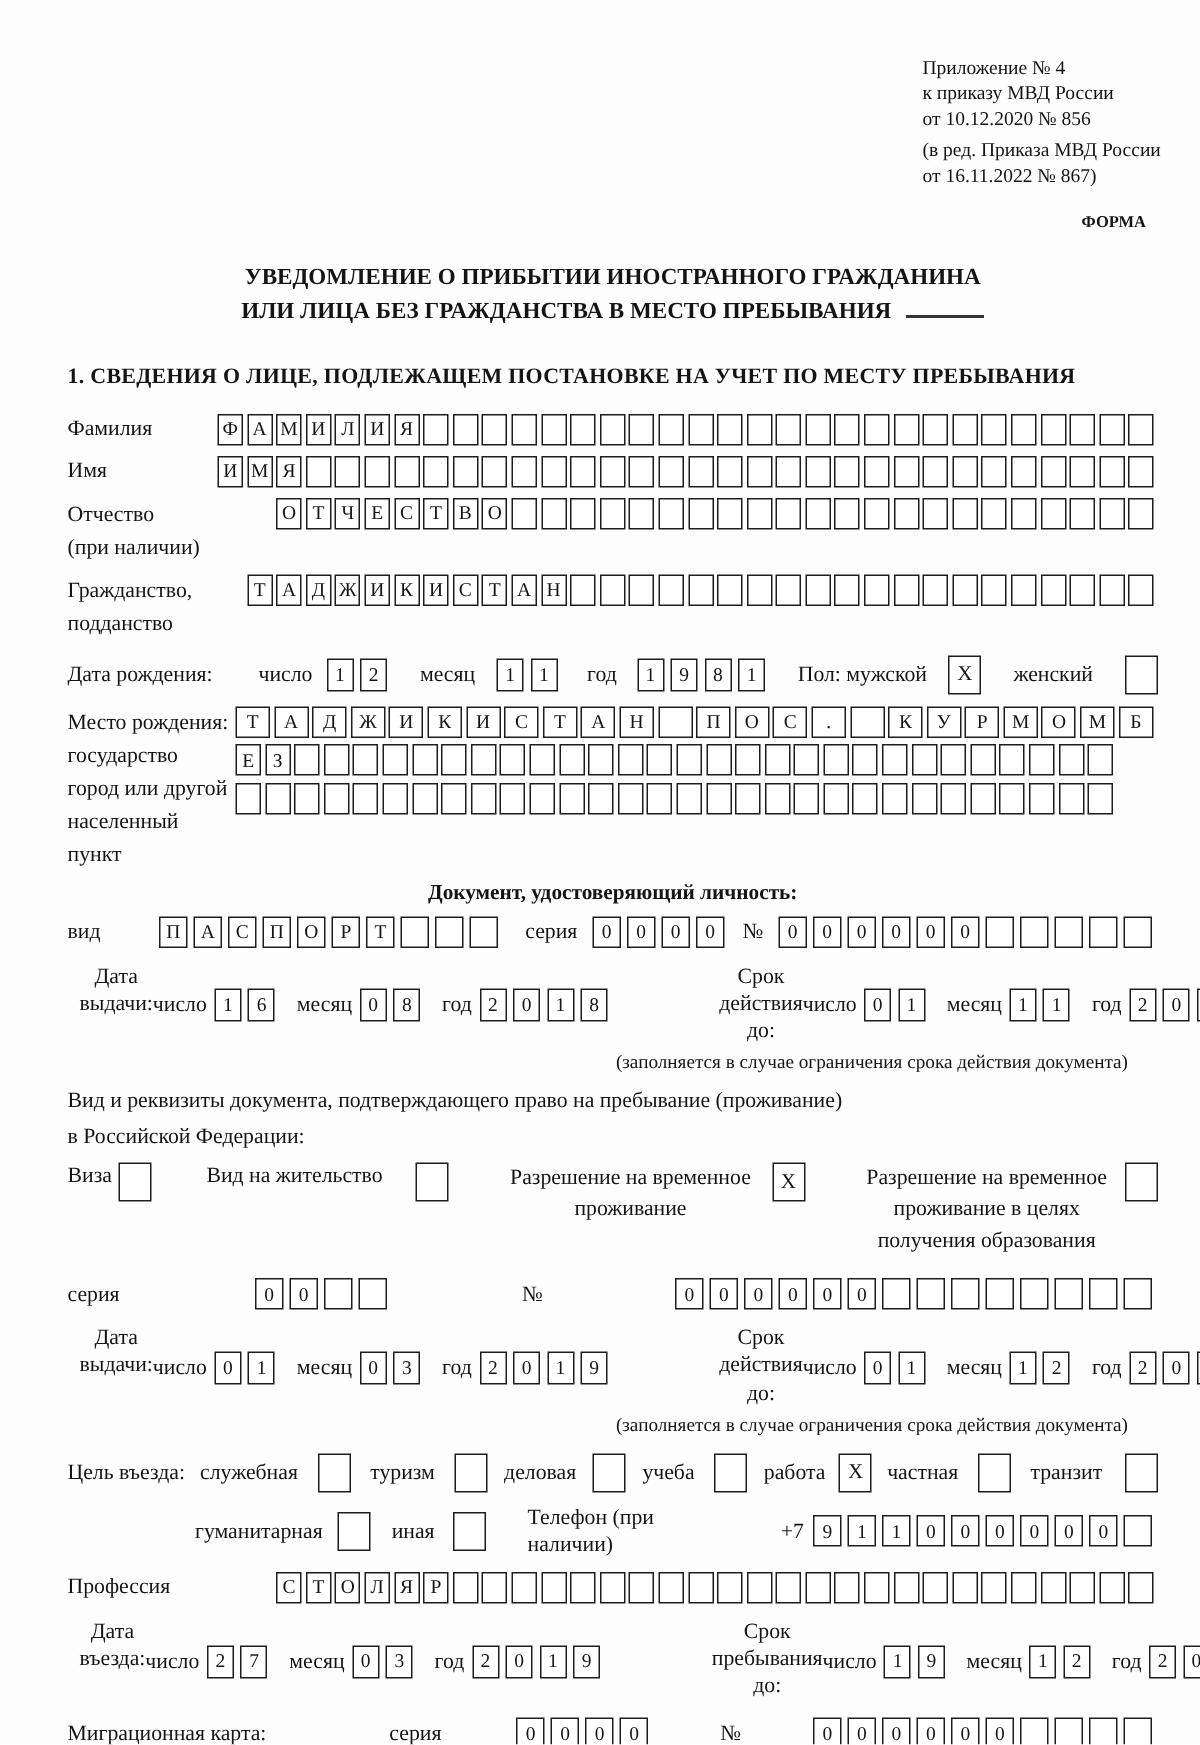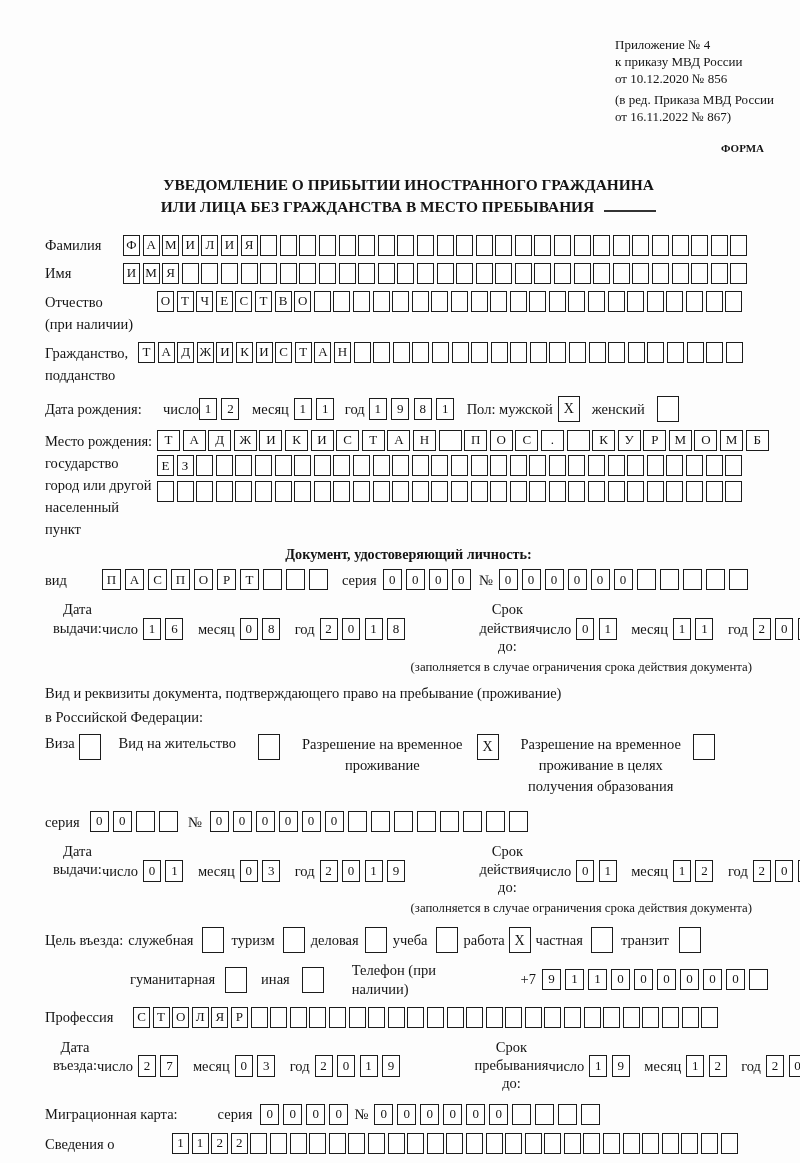--- a/index.html
+++ b/index.html
@@ -9,21 +9,21 @@
     padding:36px 28px 10px 45px;
     font-family:"Liberation Serif","DejaVu Serif",serif;
     font-size:14.5px;line-height:1.25;
   }
   .appendix{margin-left:570px;white-space:nowrap;font-size:13px;line-height:1.32;}
   .revision{margin-left:570px;white-space:nowrap;font-size:13px;line-height:1.3;margin-top:5px;}
   .form-label{text-align:right;font-weight:bold;margin-top:16px;padding-right:8px;font-size:11px;}
   .title{text-align:center;font-weight:bold;font-size:15.4px;margin-top:18px;line-height:1.45;}
   .blank-line{display:inline-block;width:52px;border-bottom:2px solid #333;margin-left:10px;height:14px;}
   .sec-heading{font-weight:bold;font-size:14.6px;margin-top:22px;letter-spacing:.2px;}
-  .row{display:flex;align-items:center;margin-top:7px;}
+  .row{display:flex;align-items:center;margin-top:7px;justify-content:space-between;}
   .row.top{align-items:flex-start;}
   .lbl{flex:none;}
   .lbl-col{flex:none;line-height:22px;}
   .w78{width:78px;} .w112{width:112px;} .w93{width:93px;} .w118{width:118px;} .w85{width:88px;} .w57{width:57px;}
   .cells{display:flex;flex-wrap:nowrap;}
   .cell{
     flex:none;width:15px;height:19px;border:1.6px solid #1c1c1c;margin-right:2.6px;
     display:flex;align-items:center;justify-content:center;
     font-size:13px;background:#fff;
   }
@@ -65,20 +65,21 @@
     <div>от 16.11.2022 № 867)</div>
   </div>
 
   <div class="form-label">ФОРМА</div>
 
   <div class="title">
     <div>УВЕДОМЛЕНИЕ О ПРИБЫТИИ ИНОСТРАННОГО ГРАЖДАНИНА</div>
     <div><span>ИЛИ ЛИЦА БЕЗ ГРАЖДАНСТВА В МЕСТО ПРЕБЫВАНИЯ</span><span class="blank-line"></span></div>
   </div>
 
+  <div class="sec-heading">1. СВЕДЕНИЯ О ЛИЦЕ, ПОДЛЕЖАЩЕМ ПОСТАНОВКЕ НА УЧЕТ ПО МЕСТУ ПРЕБЫВАНИЯ</div>
 
   <div class="row" style="margin-top:16px;">
     <div class="lbl w78">Фамилия</div>
     <div class="cells">
         <div class="cell">Ф</div>
         <div class="cell">А</div>
         <div class="cell">М</div>
         <div class="cell">И</div>
         <div class="cell">Л</div>
         <div class="cell">И</div>

